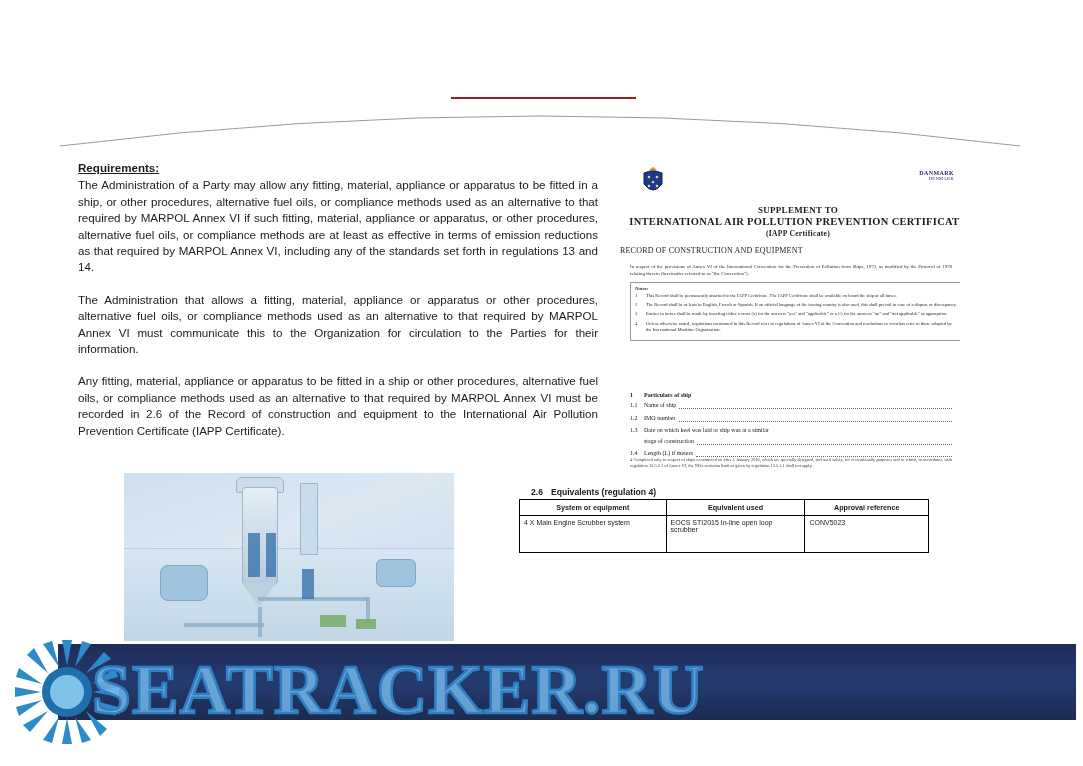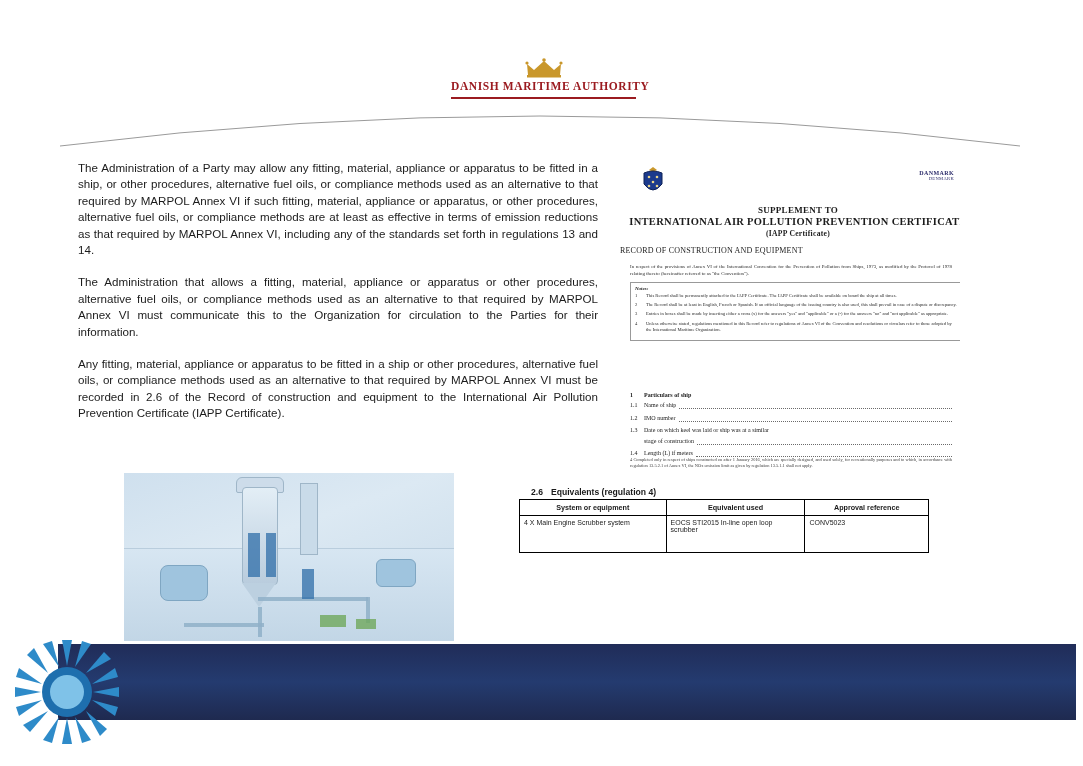--- a/index.html
+++ b/index.html
@@ -174,39 +174,28 @@
   }
   .sun{
     position:absolute;left:8px;top:2px;width:118px;height:108px;
   }
 </style>
 </head>
 <body>
 
 <div class="slide">
 
-  <div class="logo-wrap">
-    <div class="crown">
-      <svg width="40" height="20" viewBox="0 0 40 20">
-        <path d="M4 17 L3 6 L10 12 L20 3 L30 12 L37 6 L36 17 Z" fill="#c9972b"></path>
-        <rect x="3" y="17" width="34" height="2.5" fill="#c9972b"></rect>
-        <circle cx="20" cy="2" r="1.8" fill="#c9972b"></circle>
-        <circle cx="3" cy="5" r="1.6" fill="#c9972b"></circle>
-        <circle cx="37" cy="5" r="1.6" fill="#c9972b"></circle>
-      </svg>
-    </div>
-    <div class="logo-text">DANISH MARITIME AUTHORITY</div>
-  </div>
   <div class="logo-rule"></div>
 
   <svg class="curve" viewBox="0 0 960 50" preserveAspectRatio="none">
     <path d="M0 46 Q480 -14 960 46" fill="none" stroke="#9a9a9a" stroke-width="1"></path>
   </svg>
 
   <div class="left-col">
+    <div class="req-title">Requirements:</div>
     <p>The Administration of a Party may allow any fitting, material, appliance or apparatus to be fitted in a ship, or other procedures, alternative fuel oils, or compliance methods used as an alternative to that required by MARPOL Annex VI if such fitting, material, appliance or apparatus, or other procedures, alternative fuel oils, or compliance methods are at least as effective in terms of emission reductions as that required by MARPOL Annex VI, including any of the standards set forth in regulations 13 and 14.</p>
     <p>The Administration that allows a fitting, material, appliance or apparatus or other procedures, alternative fuel oils, or compliance methods used as an alternative to that required by MARPOL Annex VI must communicate this to the Organization for circulation to the Parties for their information.</p>
     <p>Any fitting, material, appliance or apparatus to be fitted in a ship or other procedures, alternative fuel oils, or compliance methods used as an alternative to that required by MARPOL Annex VI must be recorded in 2.6 of the Record of construction and equipment to the International Air Pollution Prevention Certificate (IAPP Certificate).</p>
   </div>
 
   <div class="photo">
     <div class="hull"></div>
     <div class="scrub-top"></div>
     <div class="scrub"></div>
     <div class="cone"></div>
@@ -343,15 +332,16 @@
           <polygon points="-48,24 -51,15 -25,8"></polygon>
           <polygon points="24,-48 15,-51 8,-25"></polygon>
           <polygon points="-24,48 -15,51 -8,25"></polygon>
           <polygon points="48,24 51,15 25,8"></polygon>
           <polygon points="-48,-24 -51,-15 -25,-8"></polygon>
         </g>
         <circle cx="59" cy="54" r="25" fill="#1e6fae"></circle>
         <circle cx="59" cy="54" r="17" fill="#7fc2e8"></circle>
       </g>
     </svg>
+    <div class="wm-text">SEATRACKER.RU</div>
   </div>
 
 </div>
 
 </body></html>

